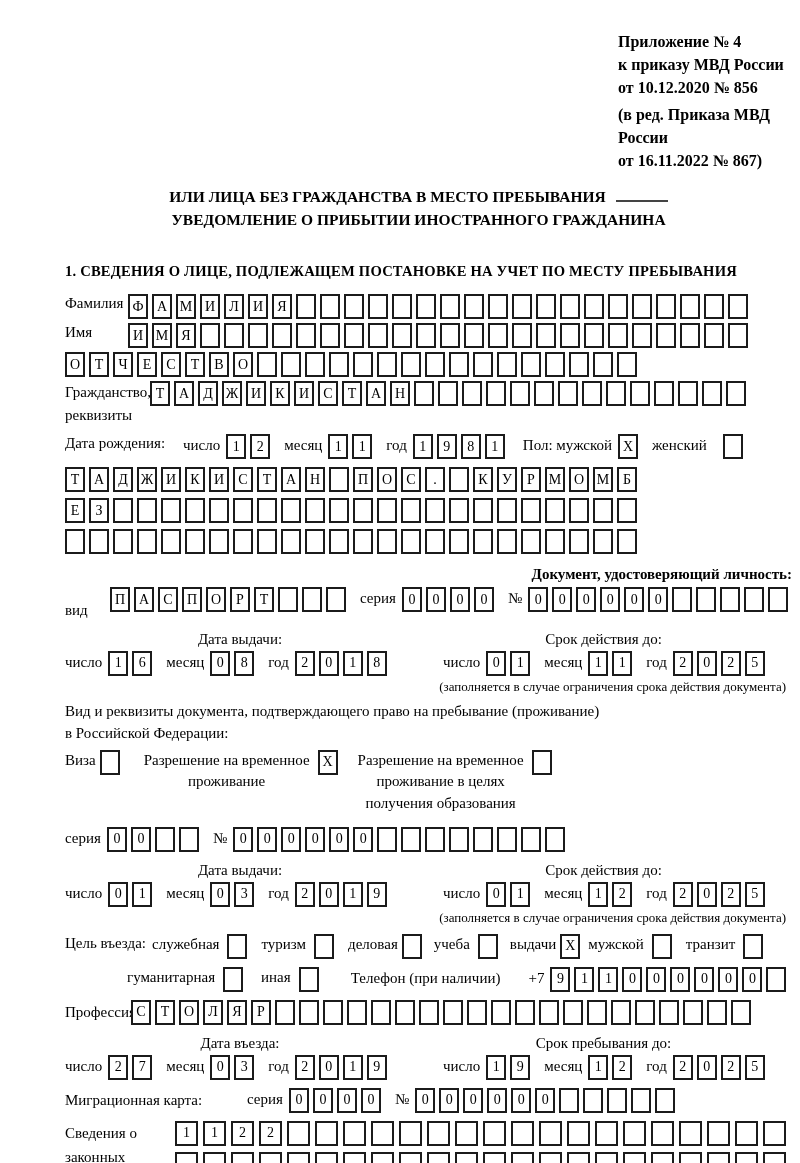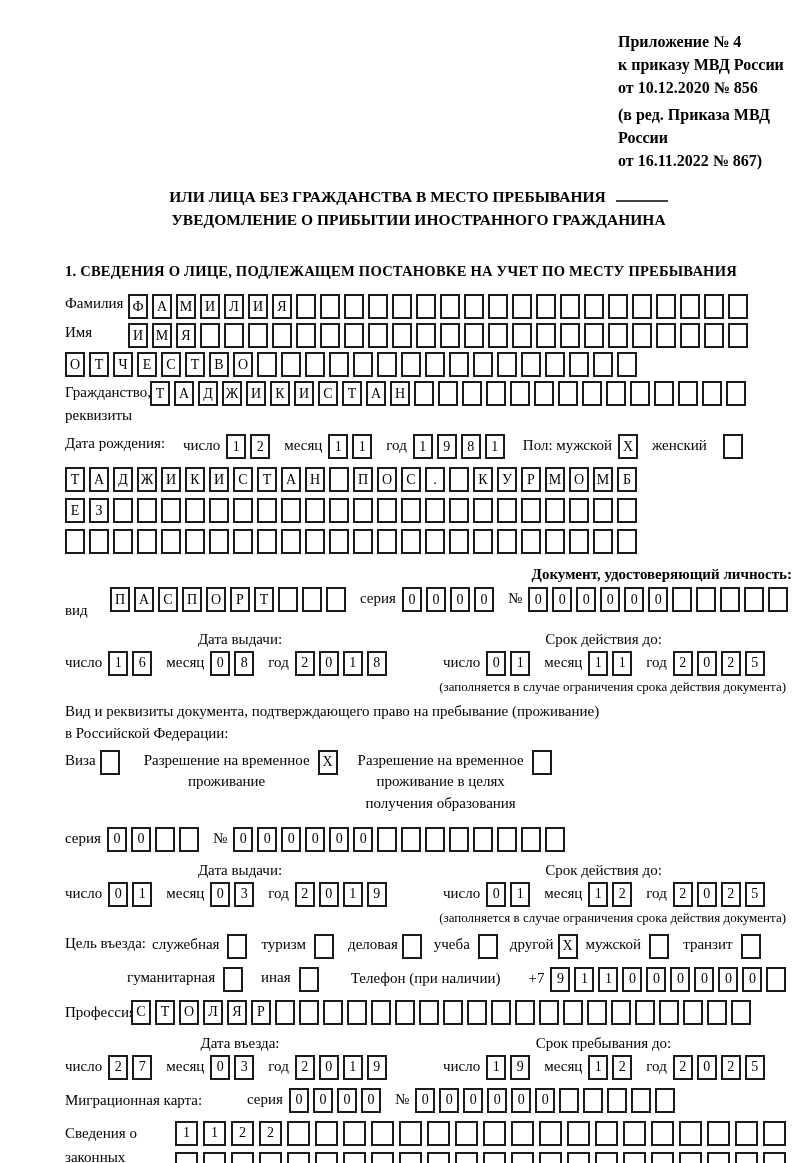--- a/index.html
+++ b/index.html
@@ -507,21 +507,21 @@
     </div>
     <div class="opt" style="margin-left:10px">
       <span class="olbl">деловая</span>
       <span class="cell" style="margin-left:4px"></span>
     </div>
     <div class="opt" style="margin-left:8px">
       <span class="olbl">учеба</span>
       <span class="cell"></span>
     </div>
     <div class="opt" style="margin-left:8px">
-      <span class="olbl">другой</span>
+      <span class="olbl">выдачи</span>
       <span class="cell" style="margin-left:4px">X</span>
     </div>
     <div class="opt" style="margin-left:4px">
       <span class="olbl">мужской</span>
       <span class="cell"></span>
     </div>
     <div class="opt" style="margin-left:10px">
       <span class="olbl">транзит</span>
       <span class="cell"></span>
     </div>

